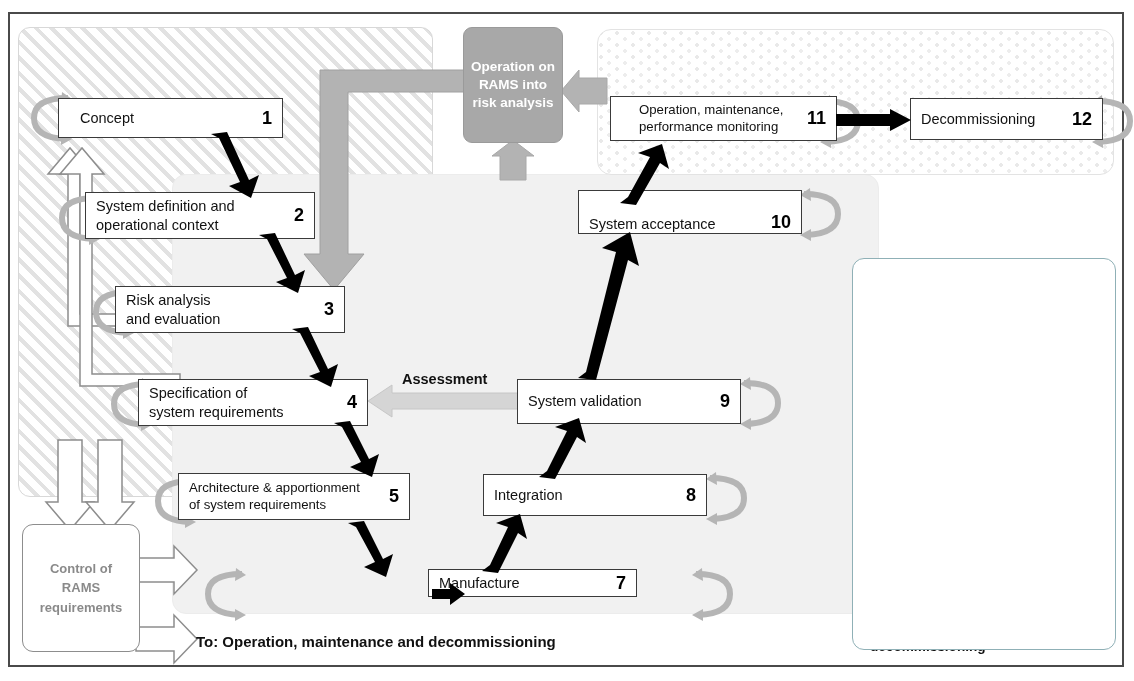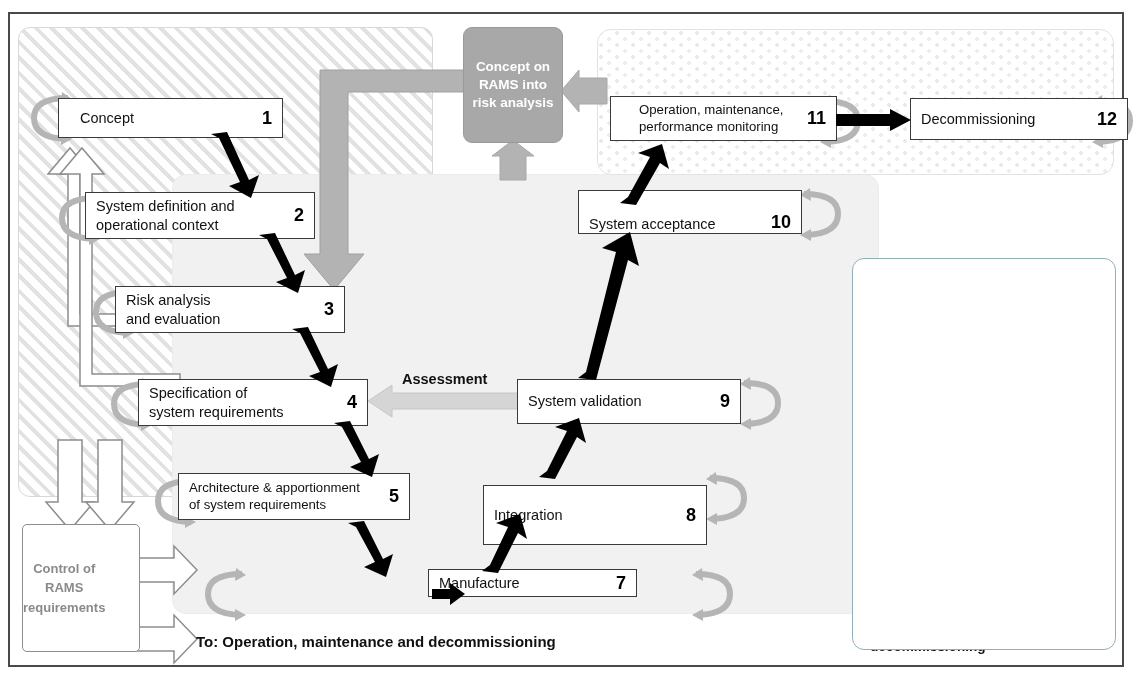--- a/index.html
+++ b/index.html
@@ -74,22 +74,22 @@
     position:absolute;left:463px;top:27px;width:98px;height:114px;
     background:#a8a8a8;border-radius:9px;border:1px solid #9a9a9a;
     display:flex;align-items:center;justify-content:center;
     text-align:center;color:#ffffff;font-weight:bold;font-size:13.5px;
     line-height:1.35;white-space:pre-line;z-index:8;
   }
 
   
   .control-box{
     position:absolute;left:22px;top:524px;width:116px;height:126px;
-    background:#ffffff;border:1.2px solid #8d8d8d;border-radius:5px;
-    display:flex;align-items:center;text-align:center;
+    background:#ffffff;border:1.2px solid #8d8d8d;border-radius:11px;
+    display:flex;align-items:center;justify-content:center;text-align:center;
     color:#8a8a8a;font-weight:bold;font-size:13px;line-height:1.5;
     white-space:pre-line;z-index:6;
   }
 
   
   .to-label{
     position:absolute;left:196px;top:633px;font-size:15px;font-weight:bold;
     color:#111;z-index:7;white-space:nowrap;
   }
   
@@ -163,21 +163,21 @@
     </svg>
   </div>
 
   <div class="garrow" style="left:492px;top:140px;">
     <svg width="42" height="42" viewBox="0 0 42 42">
       <path d="M8 40 L8 16 L0 16 L21 0 L42 16 L34 16 L34 40 Z" fill="#b3b3b3" stroke="#a8a8a8" stroke-width="1"></path>
     </svg>
   </div>
 
   <div class="feedback-box">
-    <span>Concept on
+    <span>Operation on
 RAMS into
 risk analysis</span>
   </div>
 
   <div class="warrow" style="left:46px;top:128px;">
     <svg width="140" height="200" viewBox="0 0 140 200">
       <path d="M22 46 L22 198 L116 198 L116 186 L34 186 L34 46 L46 46 L24 20 L2 46 Z" fill="#ffffff" stroke="#8d8d8d" stroke-width="1.5"></path>
     </svg>
   </div>
 
@@ -409,42 +409,42 @@
 of system requirements</span>
     <span class="pnum">5</span>
   </div>
 
 
   <div class="pbox" style="left:428px;top:569px;width:209px;height:28px;">
     <span class="ptext">Manufacture</span>
     <span class="pnum">7</span>
   </div>
 
-  <div class="pbox" style="left:483px;top:474px;width:224px;height:60px;margin-top:11px;">
+  <div class="pbox" style="left:483px;top:474px;width:224px;height:42px;">
     <span class="ptext">Integration</span>
     <span class="pnum">8</span>
   </div>
 
   <div class="pbox" style="left:517px;top:379px;width:224px;height:45px;">
     <span class="ptext">System validation</span>
     <span class="pnum">9</span>
   </div>
 
   <div class="pbox" style="left:578px;top:190px;width:224px;height:44px;align-items:flex-end;">
     <span class="ptext">System acceptance</span>
     <span class="pnum">10</span>
   </div>
 
   <div class="pbox" style="left:610px;top:96px;width:227px;height:45px;font-size:13.2px;padding-left:28px;">
     <span class="ptext">Operation, maintenance,
 performance monitoring</span>
     <span class="pnum">11</span>
   </div>
 
-  <div class="pbox" style="left:910px;top:98px;width:218px;height:42px;">
+  <div class="pbox" style="left:910px;top:98px;width:193px;height:42px;">
     <span class="ptext">Decommissioning</span>
     <span class="pnum">12</span>
   </div>
 
   <div class="control-box">
     <span>Control  of
 RAMS
 requirements</span>
   </div>
 

